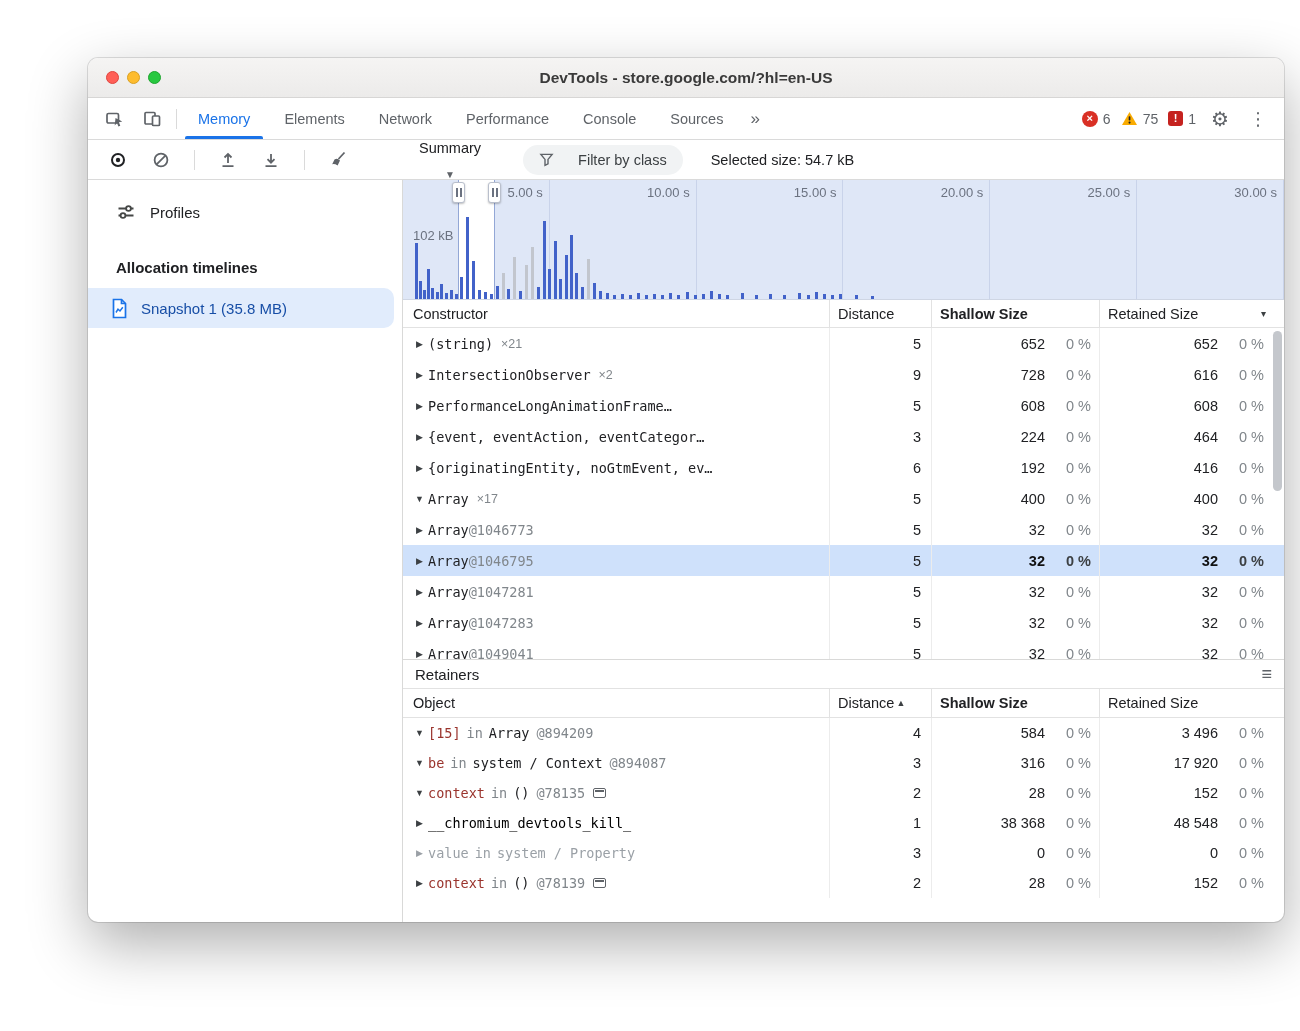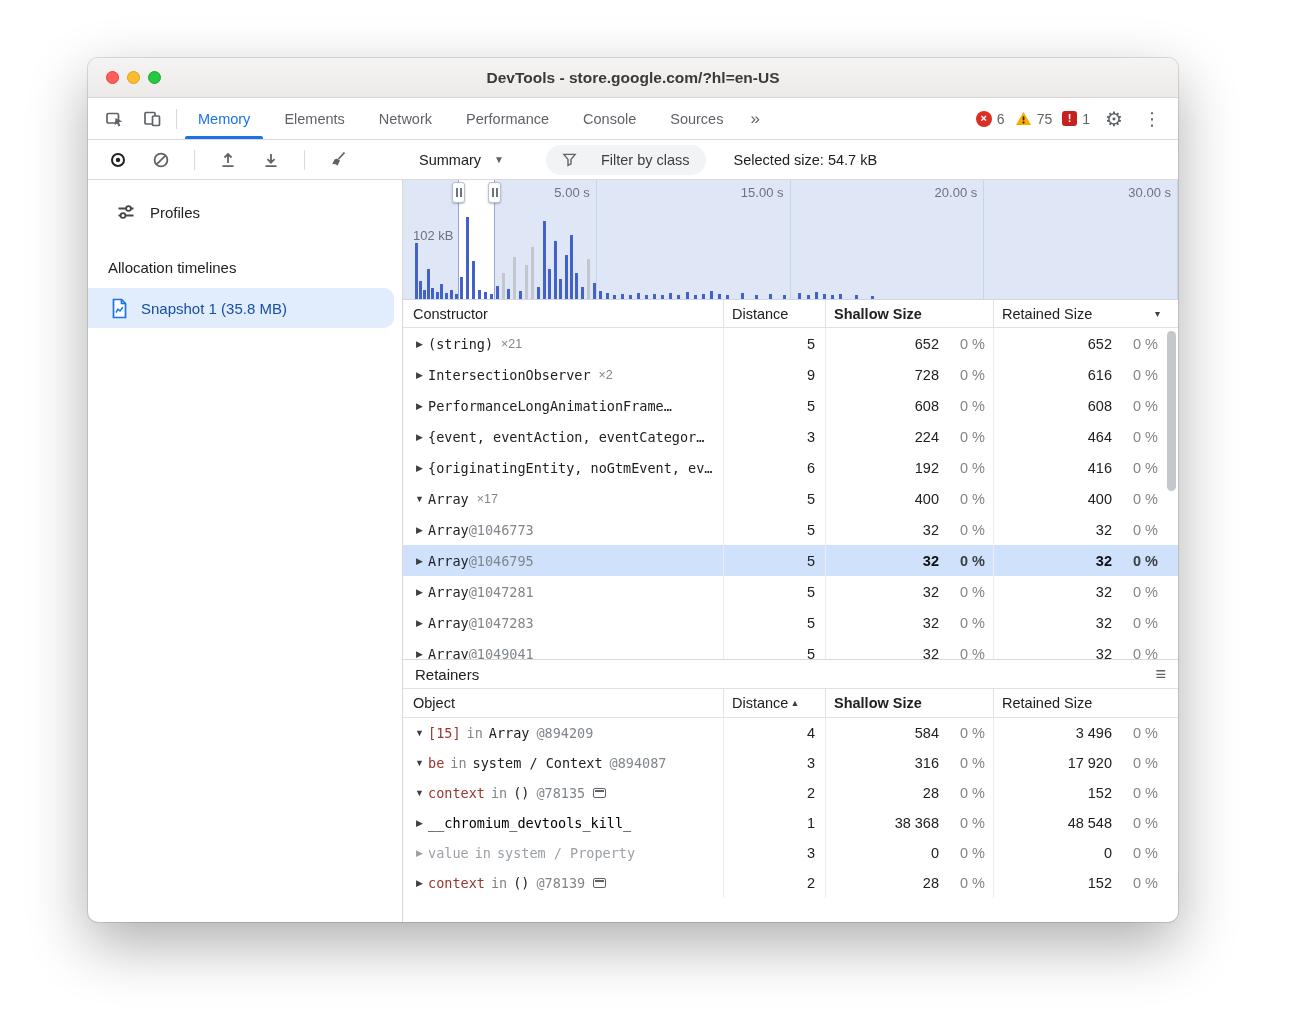--- a/index.html
+++ b/index.html
@@ -1,19 +1,19 @@
 <!DOCTYPE html>
 <html><head>
 <meta charset="utf-8">
 <style>
   * { margin:0; padding:0; box-sizing:border-box; }
   html,body { width:1300px; height:1031px; background:#ffffff; font-family:"Liberation Sans", sans-serif; overflow:hidden; }
 
   .window {
-    position:absolute; left:88px; top:58px; width:1090px; height:864px;
+    position:absolute; left:88px; top:58px; width:1196px; height:864px;
     background:#fff; border-radius:10px; overflow:hidden;
     box-shadow:0 22px 60px rgba(0,0,0,.32), 0 0 0 1px rgba(0,0,0,.12);
     display:flex; flex-direction:column;
   }
 
   
   .titlebar { height:40px; background:linear-gradient(#f5f4f3,#ecebea); border-bottom:1px solid #d7d6d5; position:relative; display:flex; align-items:center; justify-content:center; flex-shrink:0;}
   .lights { position:absolute; left:18px; top:0; height:100%; display:flex; align-items:center; gap:8px; }
   .light { width:13px; height:13px; border-radius:50%; }
   .light.red { background:#ff5f57; border:0.5px solid #e0443e; }
@@ -34,30 +34,30 @@
   .tab-right { margin-left:auto; display:flex; align-items:center; gap:10px; padding-right:12px; }
   .badge { display:flex; align-items:center; gap:5px; font-size:14px; color:#5f6368; }
   .err-dot { width:16px; height:16px; border-radius:50%; background:#d93025; color:#fff; font-size:11px; font-weight:bold; display:flex; align-items:center; justify-content:center; line-height:1; }
   .issue-dot { width:15px; height:15px; border-radius:3px; background:#c5221f; color:#fff; font-size:11px; font-weight:bold; display:flex; align-items:center; justify-content:center; line-height:1; }
   .gear { font-size:20px; color:#5f6368; line-height:1; }
   .kebab { font-size:18px; color:#5f6368; line-height:1; padding:0 4px; }
 
   
   .toolbar { height:40px; border-bottom:1px solid #dadada; display:flex; align-items:center; flex-shrink:0; }
   .tb-left { width:315px; flex-shrink:0; display:flex; align-items:center; gap:15px; padding-left:16px; }
-  .summary-select { display:flex; align-items:center; gap:13px; font-size:14.5px; color:#202124; margin-left:16px; cursor:default; }
+  .summary-select { display:flex; align-items:center; gap:13px; font-size:14.5px; color:#202124; margin-left:16px; cursor:default;flex-direction:column; }
   .dd-caret { font-size:10px; color:#5f6368; }
   .filter-pill { display:flex; align-items:center; gap:24px; background:#f1f3f4; border-radius:16px; height:30px; padding:0 16px; font-size:14.5px; color:#3c4043; margin-left:42px; }
   .selected-size { font-size:14.5px; color:#202124; margin-left:28px; }
 
   
   .app-body { flex:1; display:flex; min-height:0; }
   .sidebar { width:315px; flex-shrink:0; border-right:1px solid #d9d9d8; padding-top:12px; }
   .profiles-item { display:flex; align-items:center; gap:14px; height:40px; padding-left:28px; font-size:15px; color:#202124; }
-  .section-label { margin-top:20px; padding-left:20px; font-size:15px; color:#202124; height:30px; display:flex; align-items:center; }
+  .section-label { margin-top:20px; padding-left:28px; font-size:15px; color:#202124; height:30px; display:flex; align-items:center;font-weight:bold; }
   .snapshot-item { margin-top:6px; margin-right:8px; height:40px; background:#e1ecfc; border-radius:0 10px 10px 0; display:flex; align-items:center; gap:12px; padding-left:22px; font-size:15px; color:#174ea6; }
 
   .content { flex:1; display:flex; flex-direction:column; min-width:0; }
 
   
   .timeline { height:120px; background:#dfe7f7; border-bottom:1px solid #cfd6e4; position:relative; flex-shrink:0; overflow:hidden; }
   .tl-selection { position:absolute; left:55px; width:37px; top:0; bottom:0; background:#ffffff; border-left:1px solid #93a7d6; border-right:1px solid #93a7d6; }
   .tl-grid { position:absolute; inset:0; display:flex; }
   .tl-cell { flex:1; border-right:1px solid #c9d3ea; position:relative; }
   .tl-tick-label { position:absolute; top:5px; right:6px; font-size:13px; color:#6b7280; }
@@ -268,24 +268,30 @@
 
     <div class="content">
 
       <div class="timeline">
         <div class="tl-selection"></div>
         <div class="tl-grid">
           <div class="tl-cell">
               <span class="tl-tick-label">5.00 s</span>
             </div>
           <div class="tl-cell">
+              <span class="tl-tick-label">10.00 s</span>
+            </div>
+          <div class="tl-cell">
               <span class="tl-tick-label">15.00 s</span>
             </div>
           <div class="tl-cell">
               <span class="tl-tick-label">20.00 s</span>
+            </div>
+          <div class="tl-cell">
+              <span class="tl-tick-label">25.00 s</span>
             </div>
           <div class="tl-cell">
               <span class="tl-tick-label">30.00 s</span>
             </div>
         </div>
         <div id="tl-bars">
             <div class="bar bar-b" style="left: 12px; height: 56px;"></div>
             <div class="bar bar-b" style="left: 16px; height: 18px;"></div>
             <div class="bar bar-b" style="left: 20px; height: 9px;"></div>
             <div class="bar bar-b" style="left: 24px; height: 30px;"></div>

